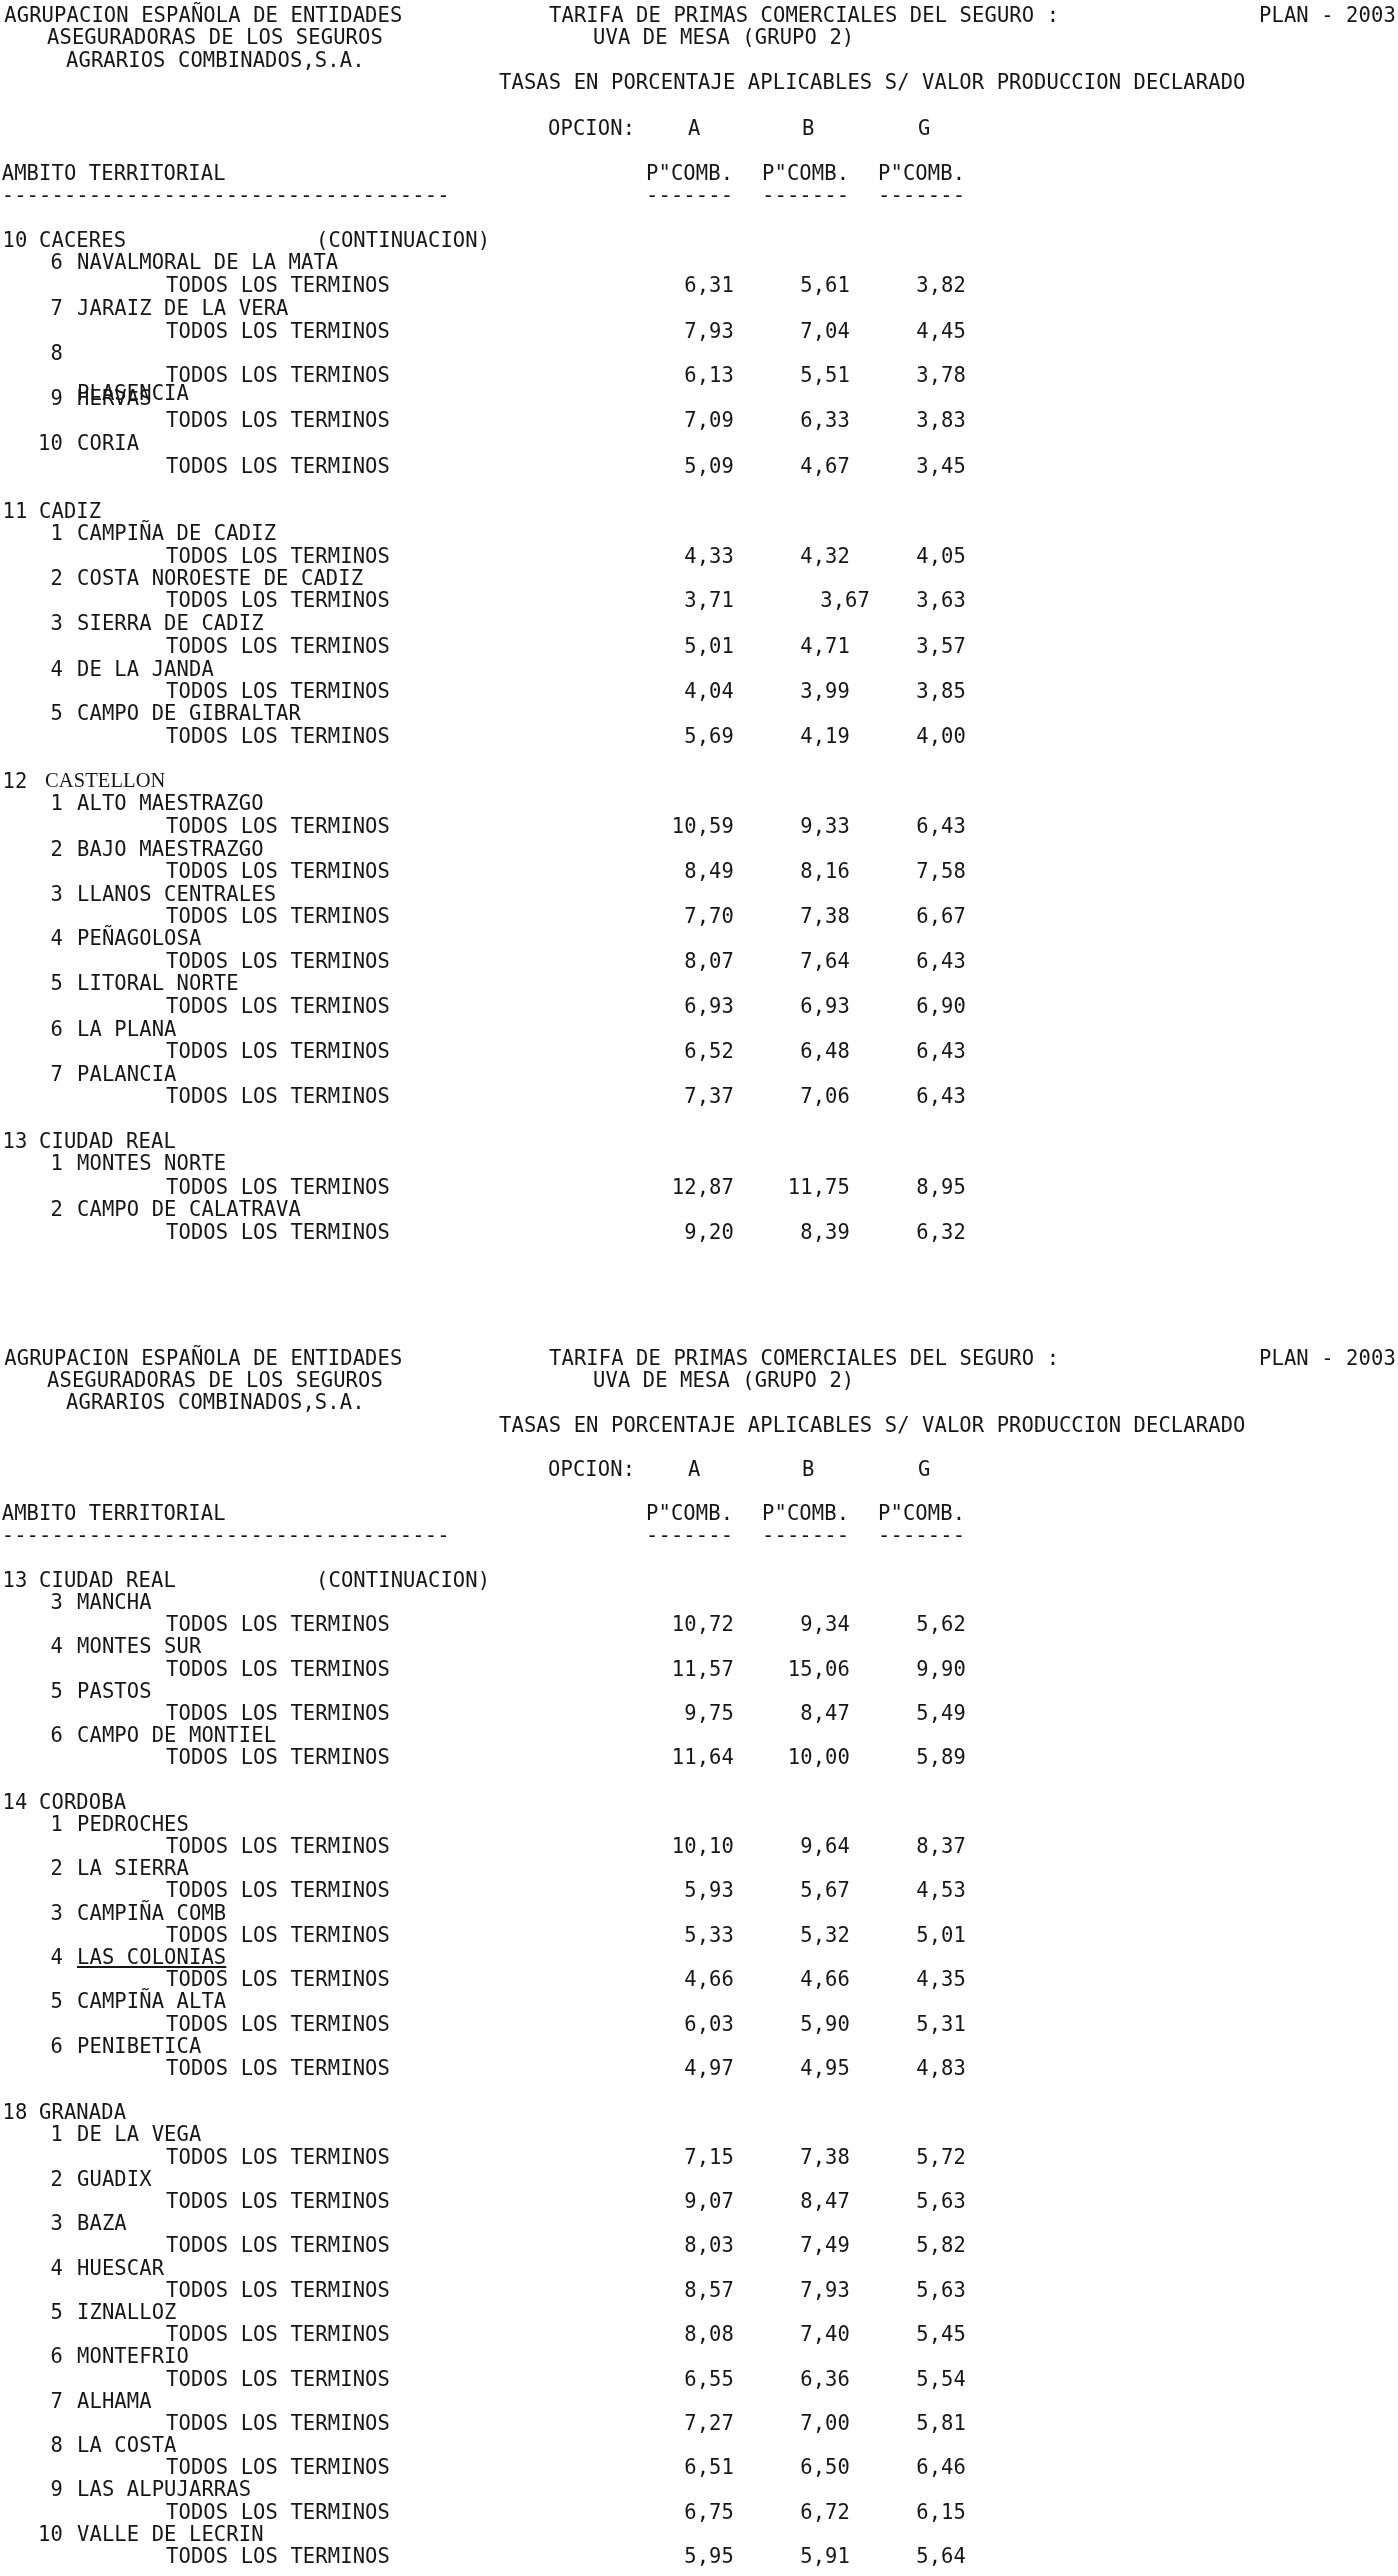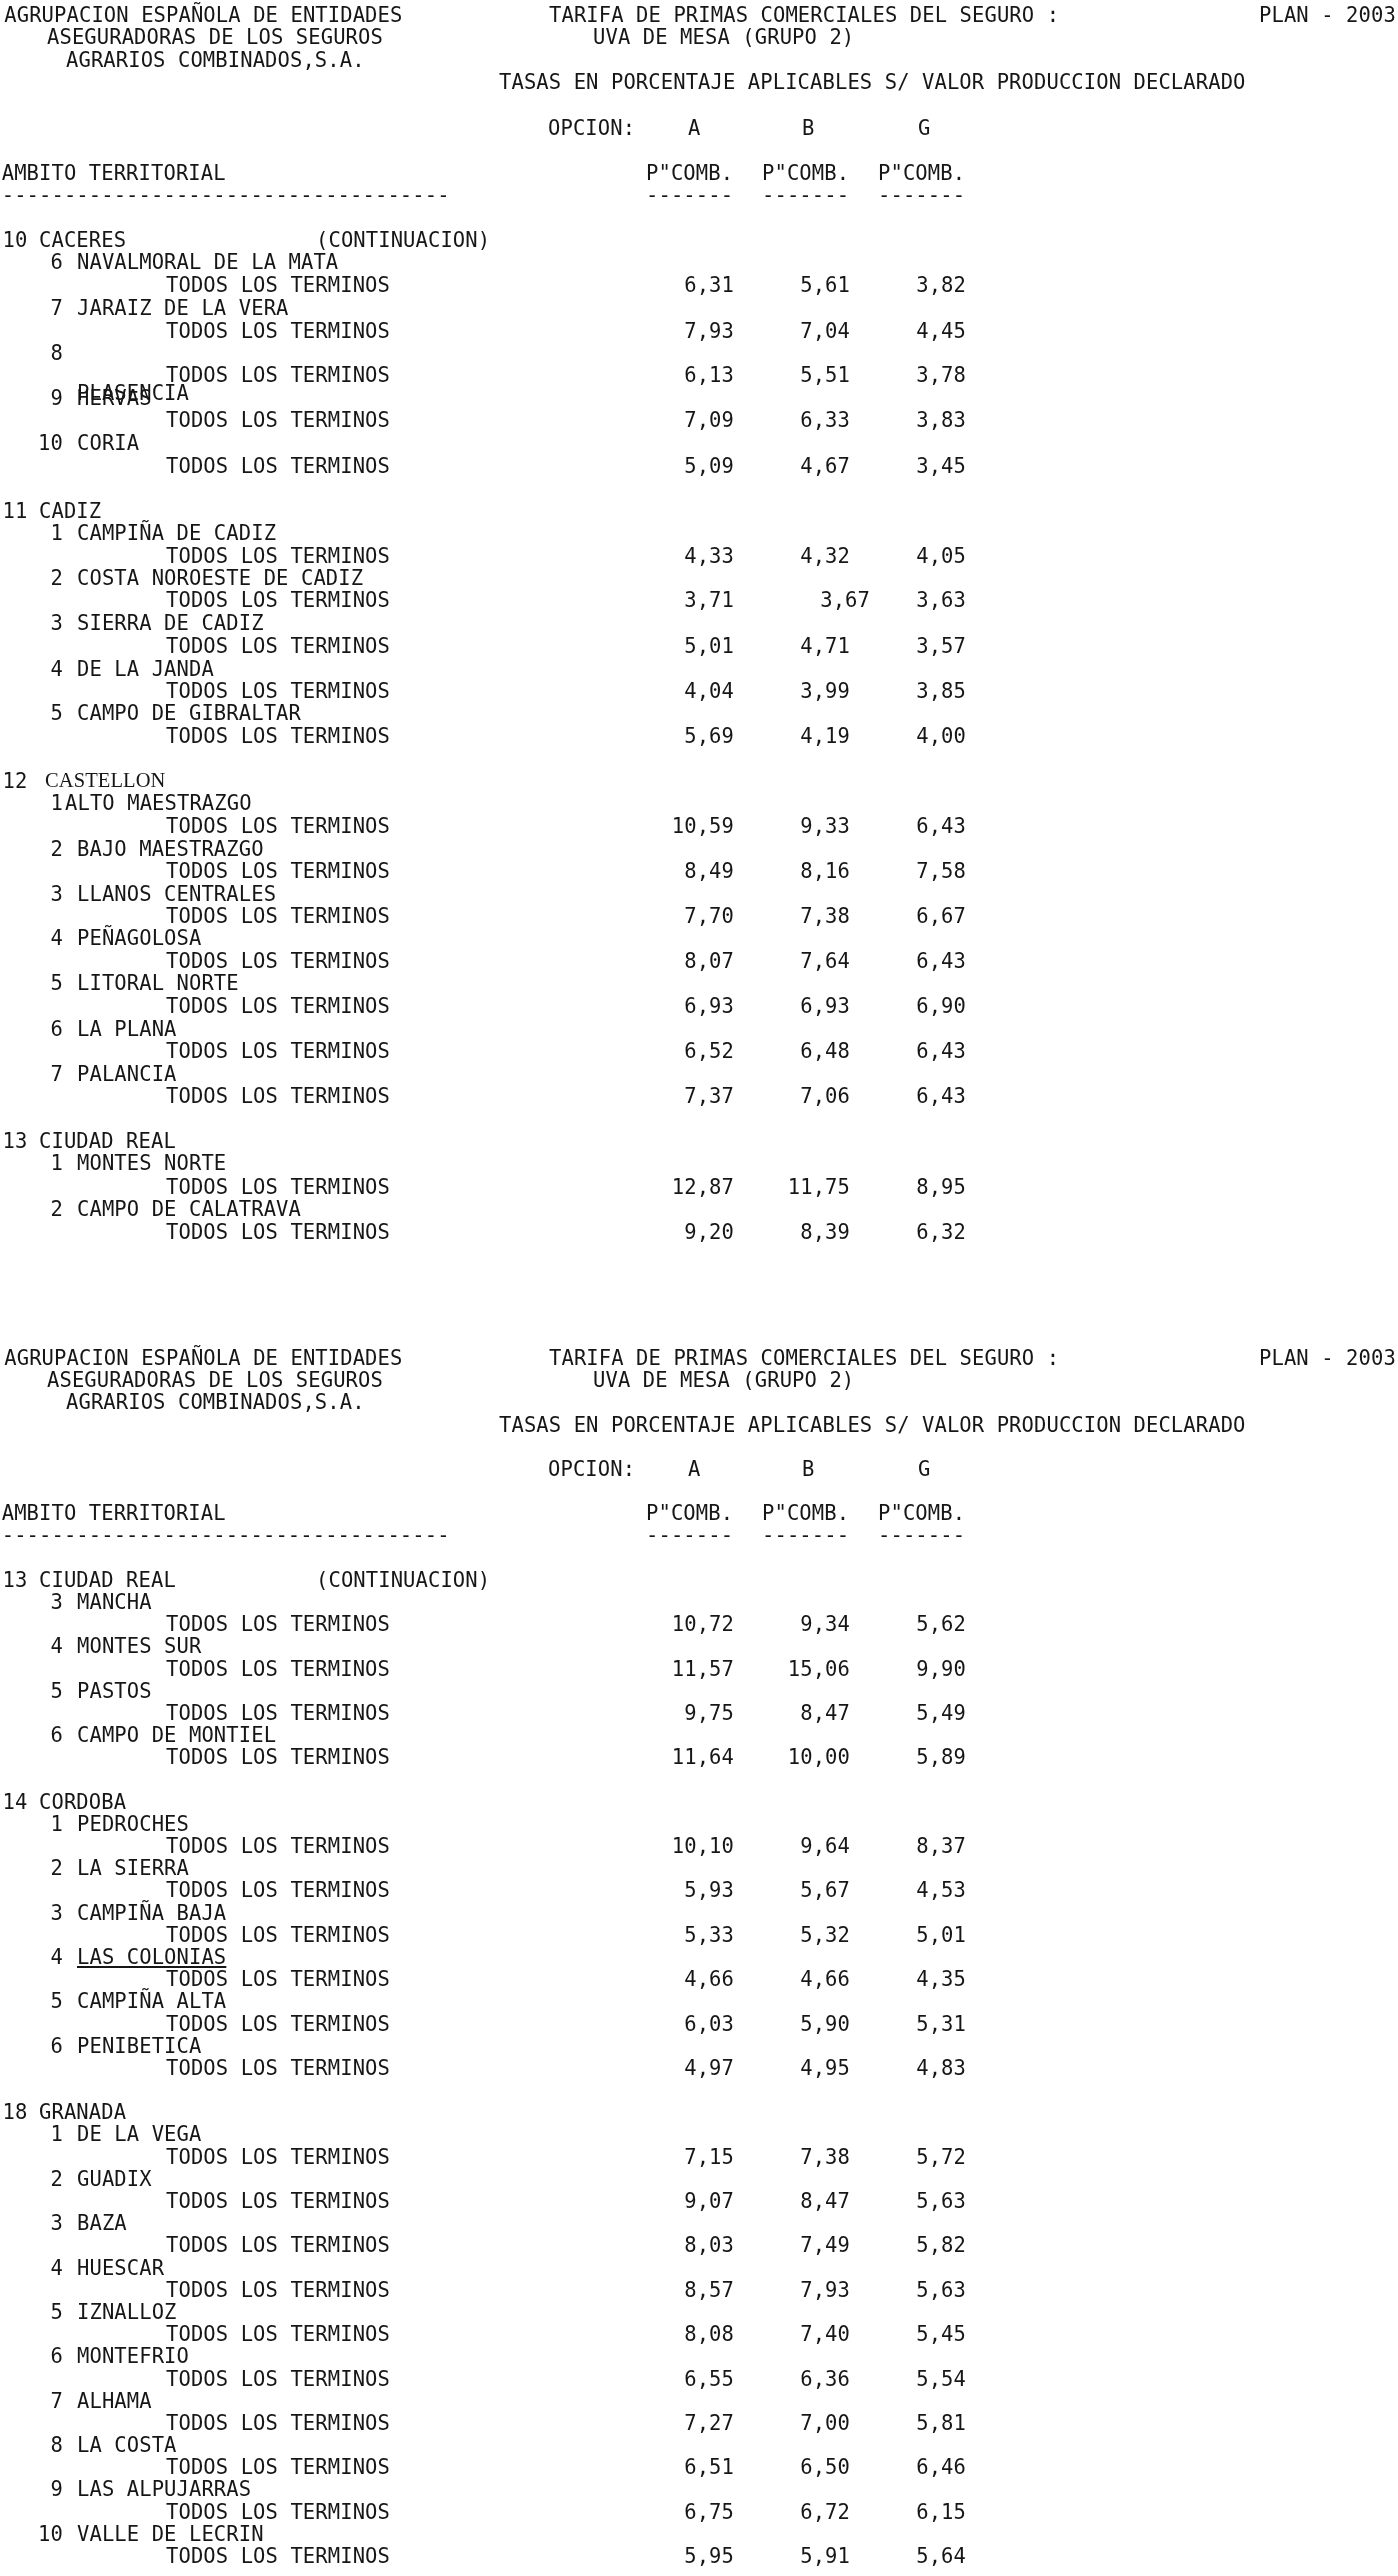--- a/index.html
+++ b/index.html
@@ -43,21 +43,21 @@
       <div class="row" style="top: 541px;"><span style="left: 166px;">TODOS LOS TERMINOS</span><span class="ra" style="right: 664px;">4,33</span><span class="ra" style="right: 548px;">4,32</span><span class="ra" style="right: 432px;">4,05</span></div>
       <div class="row" style="top: 563px;"><span class="ra" style="right: 1335px;">2</span><span style="left: 77px;">COSTA NOROESTE DE CADIZ</span></div>
       <div class="row" style="top: 585px;"><span style="left: 166px;">TODOS LOS TERMINOS</span><span class="ra" style="right: 664px;">3,71</span><span class="ra" style="right: 528px;">3,67</span><span class="ra" style="right: 432px;">3,63</span></div>
       <div class="row" style="top: 608px;"><span class="ra" style="right: 1335px;">3</span><span style="left: 77px;">SIERRA DE CADIZ</span></div>
       <div class="row" style="top: 631px;"><span style="left: 166px;">TODOS LOS TERMINOS</span><span class="ra" style="right: 664px;">5,01</span><span class="ra" style="right: 548px;">4,71</span><span class="ra" style="right: 432px;">3,57</span></div>
       <div class="row" style="top: 654px;"><span class="ra" style="right: 1335px;">4</span><span style="left: 77px;">DE LA JANDA</span></div>
       <div class="row" style="top: 676px;"><span style="left: 166px;">TODOS LOS TERMINOS</span><span class="ra" style="right: 664px;">4,04</span><span class="ra" style="right: 548px;">3,99</span><span class="ra" style="right: 432px;">3,85</span></div>
       <div class="row" style="top: 698px;"><span class="ra" style="right: 1335px;">5</span><span style="left: 77px;">CAMPO DE GIBRALTAR</span></div>
       <div class="row" style="top: 721px;"><span style="left: 166px;">TODOS LOS TERMINOS</span><span class="ra" style="right: 664px;">5,69</span><span class="ra" style="right: 548px;">4,19</span><span class="ra" style="right: 432px;">4,00</span></div>
       <div class="row" style="top: 766px;"><span style="left: 2.6px;">12</span><span style="left: 45px; font-family: Liberation Serif, serif;">CASTELLON</span></div>
-      <div class="row" style="top: 788px;"><span class="ra" style="right: 1335px;">1</span><span style="left: 65px;">ALTO MAESTRAZGO</span></div>
+      <div class="row" style="top: 788px;"><span class="ra" style="right: 1335px;">1</span><span style="left: 77px;">ALTO MAESTRAZGO</span></div>
       <div class="row" style="top: 811px;"><span style="left: 166px;">TODOS LOS TERMINOS</span><span class="ra" style="right: 664px;">10,59</span><span class="ra" style="right: 548px;">9,33</span><span class="ra" style="right: 432px;">6,43</span></div>
       <div class="row" style="top: 834px;"><span class="ra" style="right: 1335px;">2</span><span style="left: 77px;">BAJO MAESTRAZGO</span></div>
       <div class="row" style="top: 856px;"><span style="left: 166px;">TODOS LOS TERMINOS</span><span class="ra" style="right: 664px;">8,49</span><span class="ra" style="right: 548px;">8,16</span><span class="ra" style="right: 432px;">7,58</span></div>
       <div class="row" style="top: 879px;"><span class="ra" style="right: 1335px;">3</span><span style="left: 77px;">LLANOS CENTRALES</span></div>
       <div class="row" style="top: 901px;"><span style="left: 166px;">TODOS LOS TERMINOS</span><span class="ra" style="right: 664px;">7,70</span><span class="ra" style="right: 548px;">7,38</span><span class="ra" style="right: 432px;">6,67</span></div>
       <div class="row" style="top: 923px;"><span class="ra" style="right: 1335px;">4</span><span style="left: 77px;">PEÑAGOLOSA</span></div>
       <div class="row" style="top: 946px;"><span style="left: 166px;">TODOS LOS TERMINOS</span><span class="ra" style="right: 664px;">8,07</span><span class="ra" style="right: 548px;">7,64</span><span class="ra" style="right: 432px;">6,43</span></div>
       <div class="row" style="top: 968px;"><span class="ra" style="right: 1335px;">5</span><span style="left: 77px;">LITORAL NORTE</span></div>
       <div class="row" style="top: 991px;"><span style="left: 166px;">TODOS LOS TERMINOS</span><span class="ra" style="right: 664px;">6,93</span><span class="ra" style="right: 548px;">6,93</span><span class="ra" style="right: 432px;">6,90</span></div>
       <div class="row" style="top: 1014px;"><span class="ra" style="right: 1335px;">6</span><span style="left: 77px;">LA PLANA</span></div>
@@ -85,21 +85,21 @@
       <div class="row" style="top: 311px;"><span style="left: 166px;">TODOS LOS TERMINOS</span><span class="ra" style="right: 664px;">11,57</span><span class="ra" style="right: 548px;">15,06</span><span class="ra" style="right: 432px;">9,90</span></div>
       <div class="row" style="top: 333px;"><span class="ra" style="right: 1335px;">5</span><span style="left: 77px;">PASTOS</span></div>
       <div class="row" style="top: 355px;"><span style="left: 166px;">TODOS LOS TERMINOS</span><span class="ra" style="right: 664px;">9,75</span><span class="ra" style="right: 548px;">8,47</span><span class="ra" style="right: 432px;">5,49</span></div>
       <div class="row" style="top: 377px;"><span class="ra" style="right: 1335px;">6</span><span style="left: 77px;">CAMPO DE MONTIEL</span></div>
       <div class="row" style="top: 399px;"><span style="left: 166px;">TODOS LOS TERMINOS</span><span class="ra" style="right: 664px;">11,64</span><span class="ra" style="right: 548px;">10,00</span><span class="ra" style="right: 432px;">5,89</span></div>
       <div class="row" style="top: 444px;"><span style="left: 2.6px;">14</span><span style="left: 39px;">CORDOBA</span></div>
       <div class="row" style="top: 466px;"><span class="ra" style="right: 1335px;">1</span><span style="left: 77px;">PEDROCHES</span></div>
       <div class="row" style="top: 488px;"><span style="left: 166px;">TODOS LOS TERMINOS</span><span class="ra" style="right: 664px;">10,10</span><span class="ra" style="right: 548px;">9,64</span><span class="ra" style="right: 432px;">8,37</span></div>
       <div class="row" style="top: 510px;"><span class="ra" style="right: 1335px;">2</span><span style="left: 77px;">LA SIERRA</span></div>
       <div class="row" style="top: 532px;"><span style="left: 166px;">TODOS LOS TERMINOS</span><span class="ra" style="right: 664px;">5,93</span><span class="ra" style="right: 548px;">5,67</span><span class="ra" style="right: 432px;">4,53</span></div>
-      <div class="row" style="top: 555px;"><span class="ra" style="right: 1335px;">3</span><span style="left: 77px;">CAMPIÑA BAJA</span></div>
+      <div class="row" style="top: 555px;"><span class="ra" style="right: 1335px;">3</span><span style="left: 77px;">CAMPIÑA COMB</span></div>
       <div class="row" style="top: 577px;"><span style="left: 166px;">TODOS LOS TERMINOS</span><span class="ra" style="right: 664px;">5,33</span><span class="ra" style="right: 548px;">5,32</span><span class="ra" style="right: 432px;">5,01</span></div>
       <div class="row" style="top: 599px;"><span class="ra" style="right: 1335px;">4</span><span style="left: 77px; text-decoration: underline;">LAS COLONIAS</span></div>
       <div class="row" style="top: 621px;"><span style="left: 166px;">TODOS LOS TERMINOS</span><span class="ra" style="right: 664px;">4,66</span><span class="ra" style="right: 548px;">4,66</span><span class="ra" style="right: 432px;">4,35</span></div>
       <div class="row" style="top: 643px;"><span class="ra" style="right: 1335px;">5</span><span style="left: 77px;">CAMPIÑA ALTA</span></div>
       <div class="row" style="top: 666px;"><span style="left: 166px;">TODOS LOS TERMINOS</span><span class="ra" style="right: 664px;">6,03</span><span class="ra" style="right: 548px;">5,90</span><span class="ra" style="right: 432px;">5,31</span></div>
       <div class="row" style="top: 688px;"><span class="ra" style="right: 1335px;">6</span><span style="left: 77px;">PENIBETICA</span></div>
       <div class="row" style="top: 710px;"><span style="left: 166px;">TODOS LOS TERMINOS</span><span class="ra" style="right: 664px;">4,97</span><span class="ra" style="right: 548px;">4,95</span><span class="ra" style="right: 432px;">4,83</span></div>
       <div class="row" style="top: 754px;"><span style="left: 2.6px;">18</span><span style="left: 39px;">GRANADA</span></div>
       <div class="row" style="top: 776px;"><span class="ra" style="right: 1335px;">1</span><span style="left: 77px;">DE LA VEGA</span></div>
       <div class="row" style="top: 799px;"><span style="left: 166px;">TODOS LOS TERMINOS</span><span class="ra" style="right: 664px;">7,15</span><span class="ra" style="right: 548px;">7,38</span><span class="ra" style="right: 432px;">5,72</span></div>

